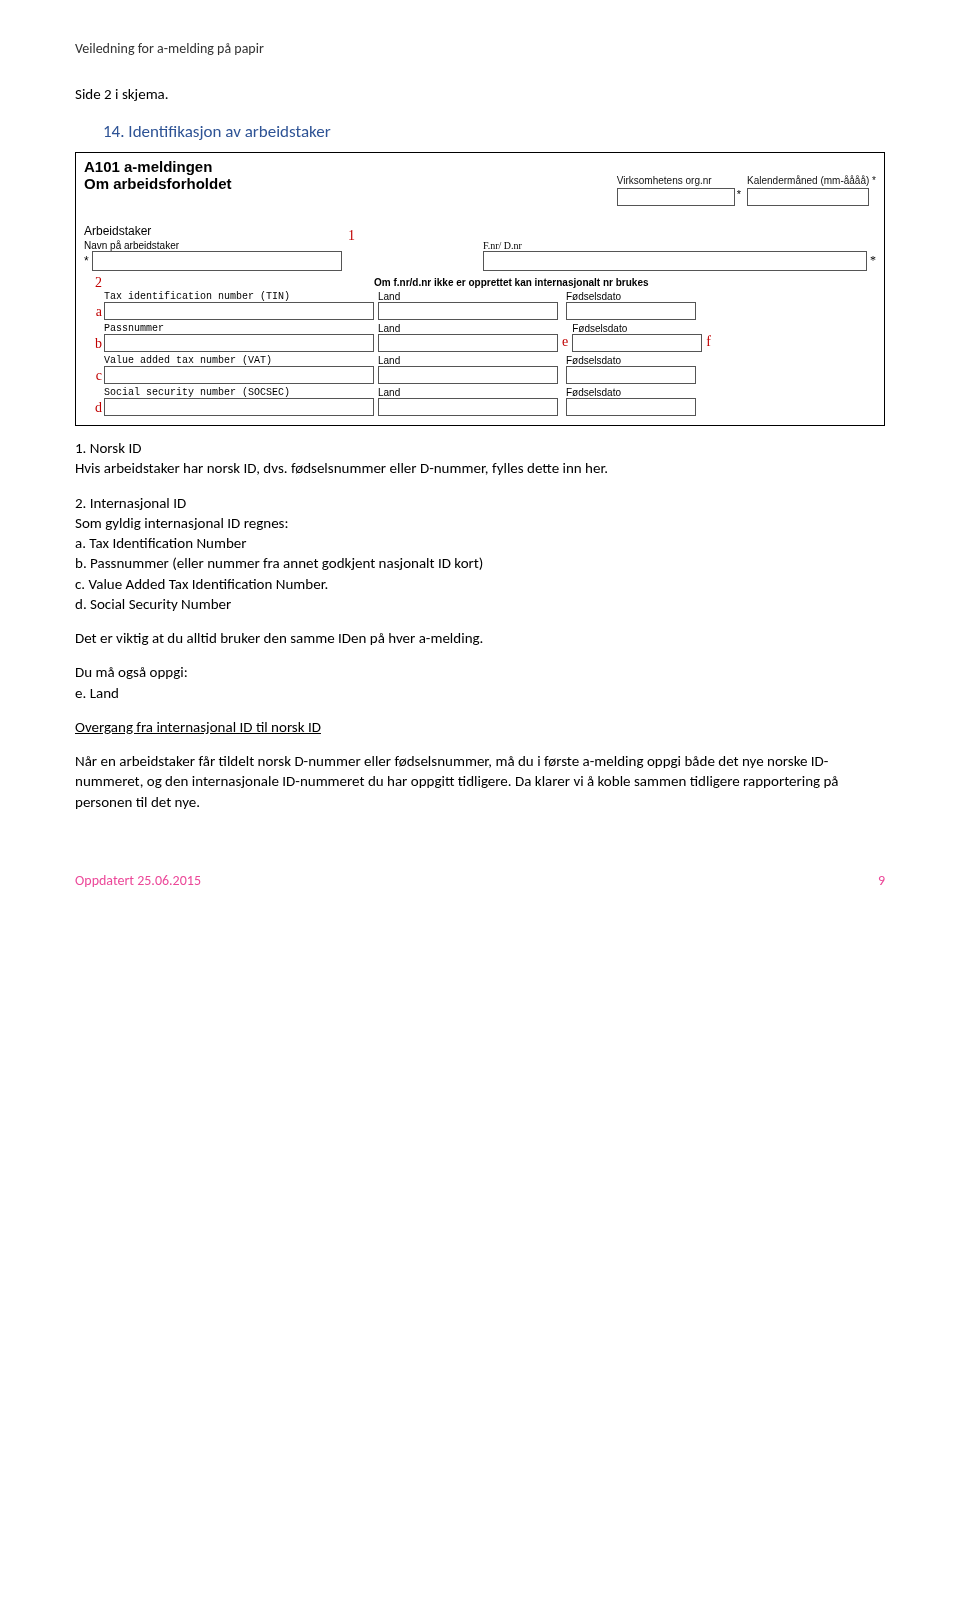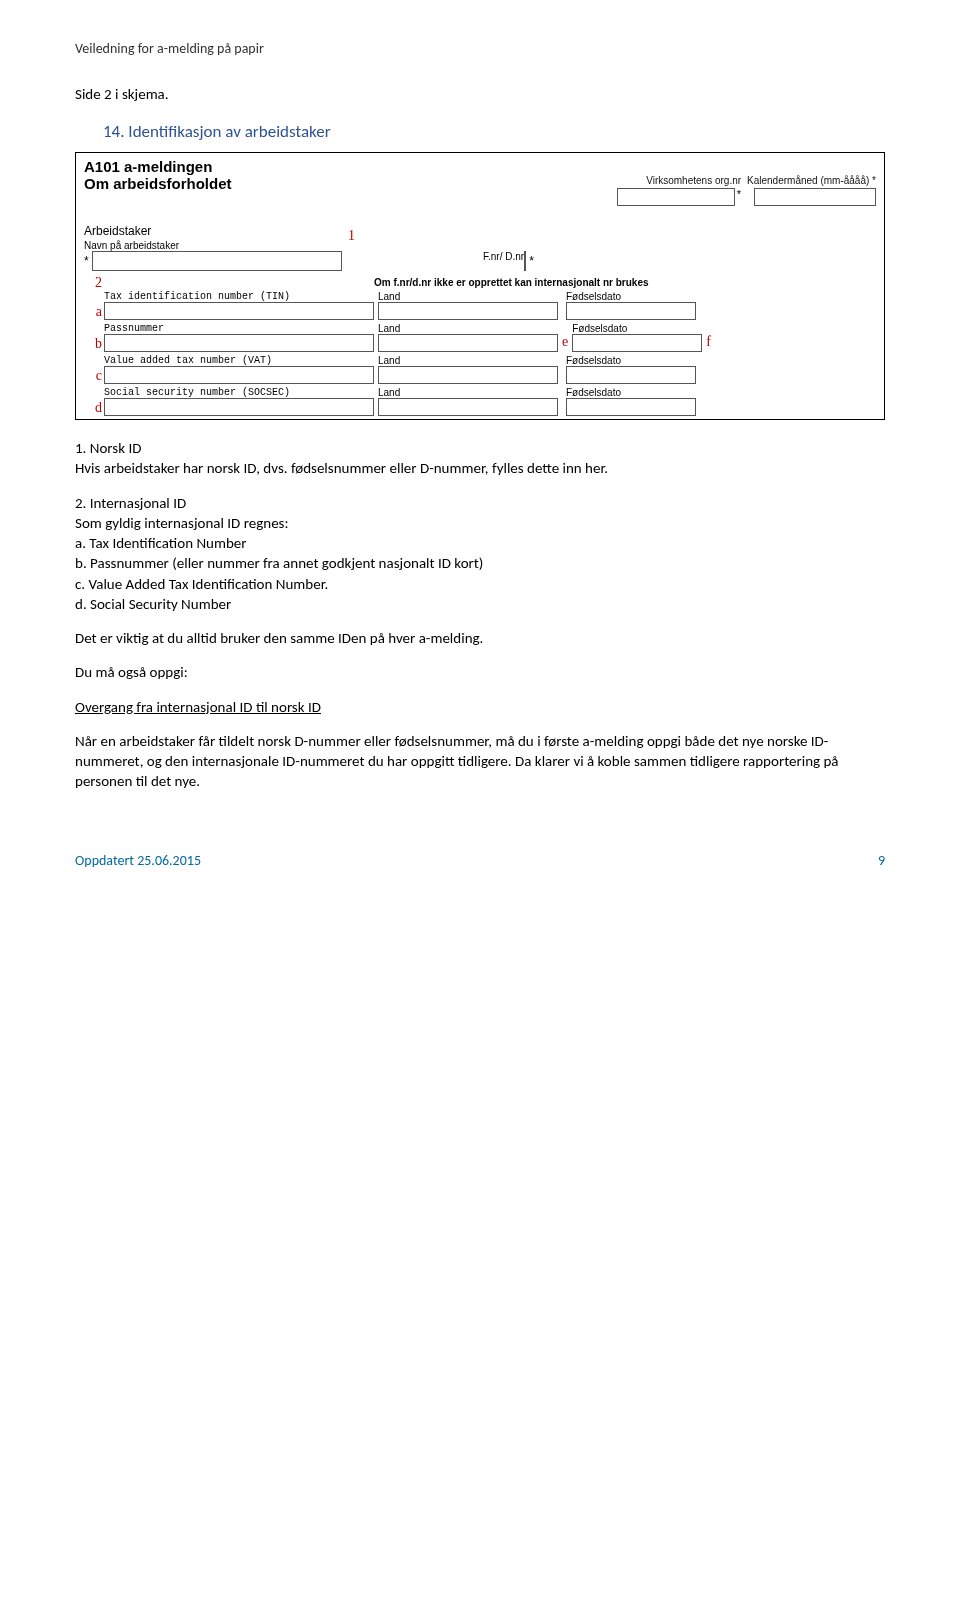--- a/index.html
+++ b/index.html
@@ -25,21 +25,22 @@
     font-size: 17px;
     margin-bottom: 10px;
     margin-left: 28px;
     margin-top: 16px;
   }
 
   
   .form-box {
     border: 1px solid #000;
     background: #fff;
-    margin-bottom: 18px;
+    margin-bottom: 12px;
+    padding-bottom: 6px;
     position: relative;
   }
   .form-title {
     font-family: Arial, sans-serif;
     font-size: 15px;
     font-weight: bold;
     padding: 5px 8px 0 8px;
   }
   .form-subtitle {
     font-family: Arial, sans-serif;
@@ -48,21 +49,21 @@
     padding: 0 8px 4px 8px;
   }
   .top-right-fields {
     position: absolute;
     top: 22px;
     right: 8px;
     display: flex;
     gap: 6px;
     font-family: Arial, sans-serif;
   }
-  .field-stack { display: flex; flex-direction: column; align-items: flex-end; }
+  .field-stack { display: flex; flex-direction: column; }
   .fld-label {
     font-size: 10px;
     color: #111;
     margin-bottom: 2px;
   }
   .fld-input {
     border: 1px solid #555;
     width: 118px;
     height: 18px;
     background: #fff;
@@ -85,21 +86,21 @@
   }
   .name-col { display: flex; flex-direction: column; flex: 1; }
   .name-label { font-size: 10px; }
   .name-input {
     border: 1px solid #555;
     height: 20px;
     width: 250px;
     background: #fff;
   }
   .star-left { font-size: 12px; margin-right: 3px; margin-bottom: 3px; }
-  .fnr-col { display: flex; flex-direction: row; margin-left: 6px; flex: 1; }
+  .fnr-col { display: flex; flex-direction: column; margin-left: 6px; flex: 1; font-family: Liberation Serif, serif; }
   .fnr-label { font-size: 10px; }
   .fnr-input { border: 1px solid #555; height: 20px; background: #fff; }
   .star-right { font-size: 12px; margin-left: 3px; margin-bottom: 3px; }
 
   .intl-block { padding: 0 8px; font-family: Arial, sans-serif; }
   .intl-heading {
     font-size: 10px;
     font-weight: bold;
     margin-left: 290px;
     margin-bottom: 2px;
@@ -144,21 +145,21 @@
     margin-bottom: 0;
     text-decoration: underline;
     font-weight: normal;
   }
 
   .footer {
     display: flex;
     justify-content: space-between;
     margin-top: 60px;
     font-size: 14px;
-    color: #0369a1;
+    color: #ec4899;
   }
 </style>
 </head>
 <body>
 
 <div class="header-text">Veiledning for a-melding på papir</div>
 
 <div class="side-text">Side 2 i skjema.</div>
 
 <div class="section-heading">14. Identifikasjon av arbeidstaker</div>
@@ -291,20 +292,21 @@
   <p class="tight">Som gyldig internasjonal ID regnes:</p>
   <p class="tight">a. Tax Identification Number</p>
   <p class="tight">b. Passnummer (eller nummer fra annet godkjent nasjonalt ID kort)</p>
   <p class="tight">c. Value Added Tax Identification Number.</p>
   <p>d. Social Security Number</p>
 
   <p>Det er viktig at du alltid bruker den samme IDen på hver a-melding.</p>
 
 
   <p class="tight">Du må også oppgi:</p>
+  <p class="tight">e. Land</p>
 
   <p class="subhead">Overgang fra internasjonal ID til norsk ID</p>
   <p>Når en arbeidstaker får tildelt norsk D-nummer eller fødselsnummer, må du i første a-melding oppgi både det nye norske ID-nummeret, og den internasjonale ID-nummeret du har oppgitt tidligere. Da klarer vi å koble sammen tidligere rapportering på personen til det nye.</p>
 </div>
 
 <div class="footer">
   <span>Oppdatert 25.06.2015</span>
   <span>9</span>
 </div>
 

